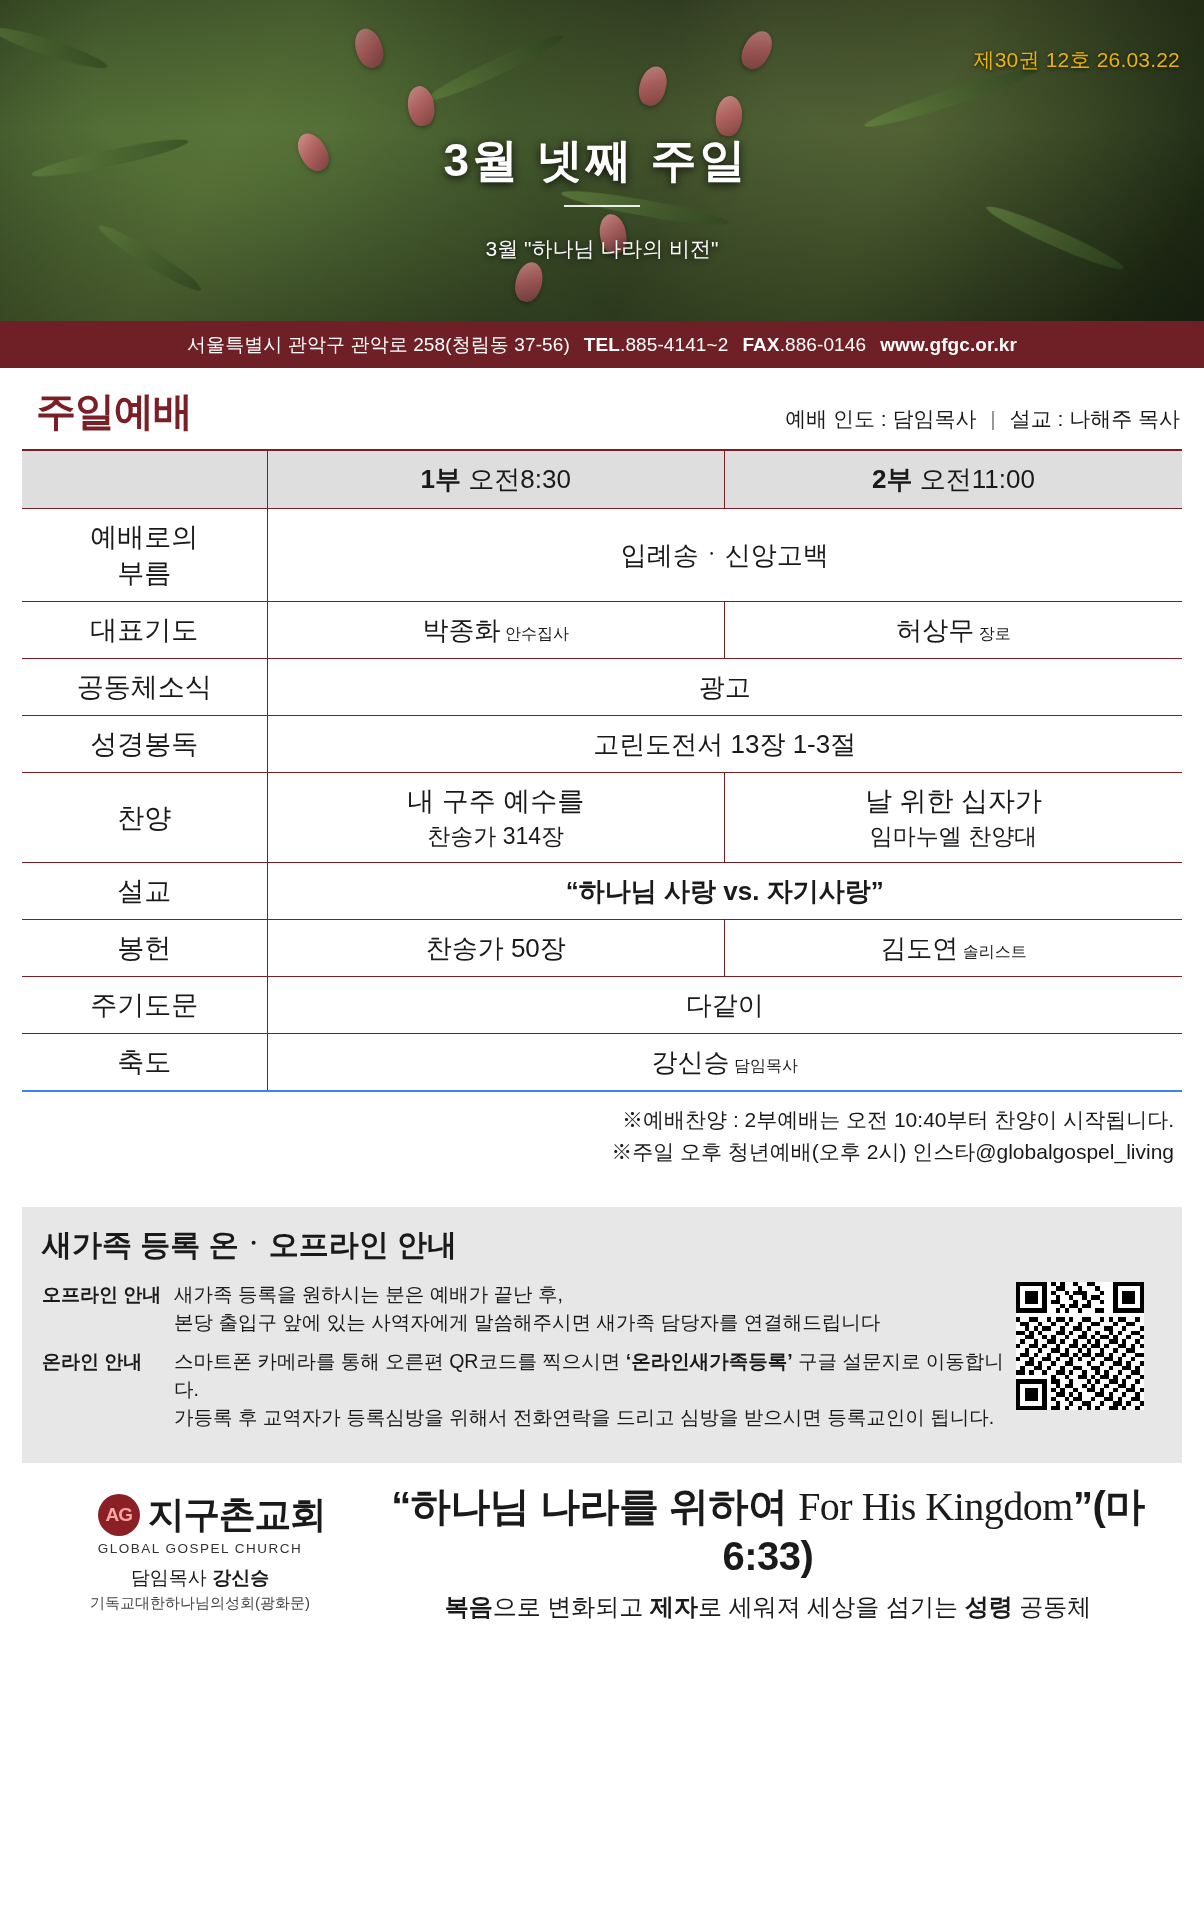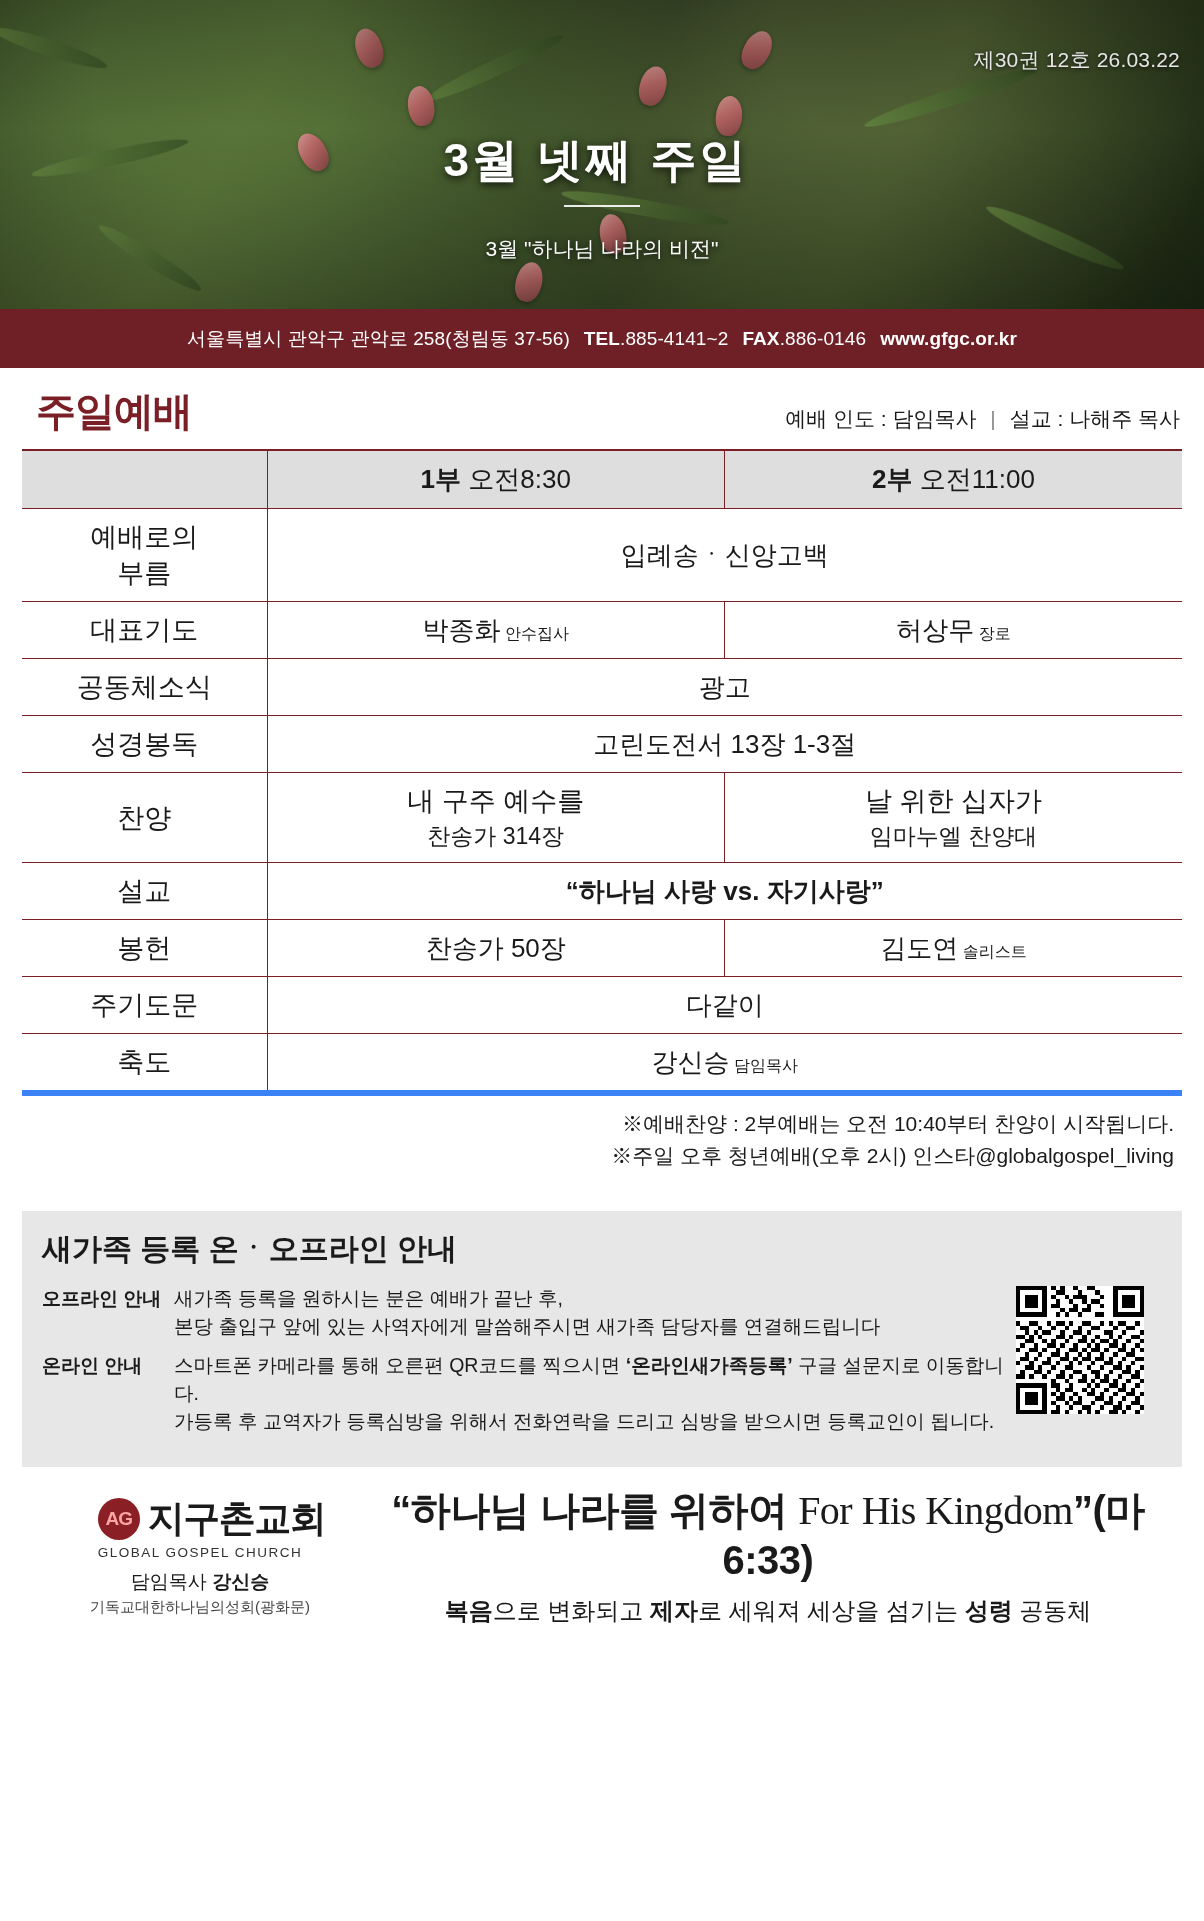--- a/index.html
+++ b/index.html
@@ -56,21 +56,21 @@
     background: linear-gradient(90deg, rgba(110,145,70,.85), rgba(58,85,38,.75));
     filter: blur(0.4px);
   }
   .hero-shade {
     position: absolute; inset: 0;
     background: linear-gradient(180deg, rgba(0,0,0,0.30) 0%, rgba(0,0,0,0.10) 35%, rgba(0,0,0,0.30) 100%);
   }
   .issue {
     position: absolute;
     right: 24px; top: 46px;
-    color: #e5e5e5;
+    color: #eab308;
     font-size: 21px;
     letter-spacing: .2px;
     text-shadow: 0 1px 4px rgba(0,0,0,.8);
   }
   .hero-title {
     position: absolute;
     top: 130px; left: 0; right: 12px;
     text-align: center;
     color: #fff;
     font-size: 46px;
@@ -89,21 +89,21 @@
     position: absolute;
     top: 235px; left: 0; right: 0;
     text-align: center;
     color: #fff;
     font-size: 21px;
     text-shadow: 0 1px 6px rgba(0,0,0,.85);
   }
   .addr-bar {
     position: absolute;
     left: 0; right: 0; bottom: 0;
-    height: 59px;
+    height: 47px;
     background: #6e2026;
     color: #fff;
     display: flex;
     align-items: center;
     justify-content: center;
     font-size: 19px;
     letter-spacing: .1px;
   }
   .addr-bar .seg { margin: 0 7px; }
   .addr-bar b { font-weight: bold; }
@@ -158,21 +158,21 @@
   .tbl td.split-left { border-right: 1.5px solid #7a1f25; }
   .tbl .bold { font-weight: bold; }
   .tbl .small { font-size: 16px; }
   .sermon-cell {
     font-size: 30px;
     font-weight: bold;
     padding: 18px 4px;
   }
   .two-line .l1 { font-size: 27px; }
   .two-line .l2 { font-size: 23px; margin-top: 2px; }
-  .tbl tr.last td { border-bottom: 6px solid #3b82f6; }
+  .tbl tr.last td { border-bottom: 2px solid #3b82f6; }
 
   
   .notes {
     width: 1160px;
     margin: 12px auto 0;
     text-align: right;
     padding-right: 8px;
   }
   .notes div {
     font-size: 21px;

